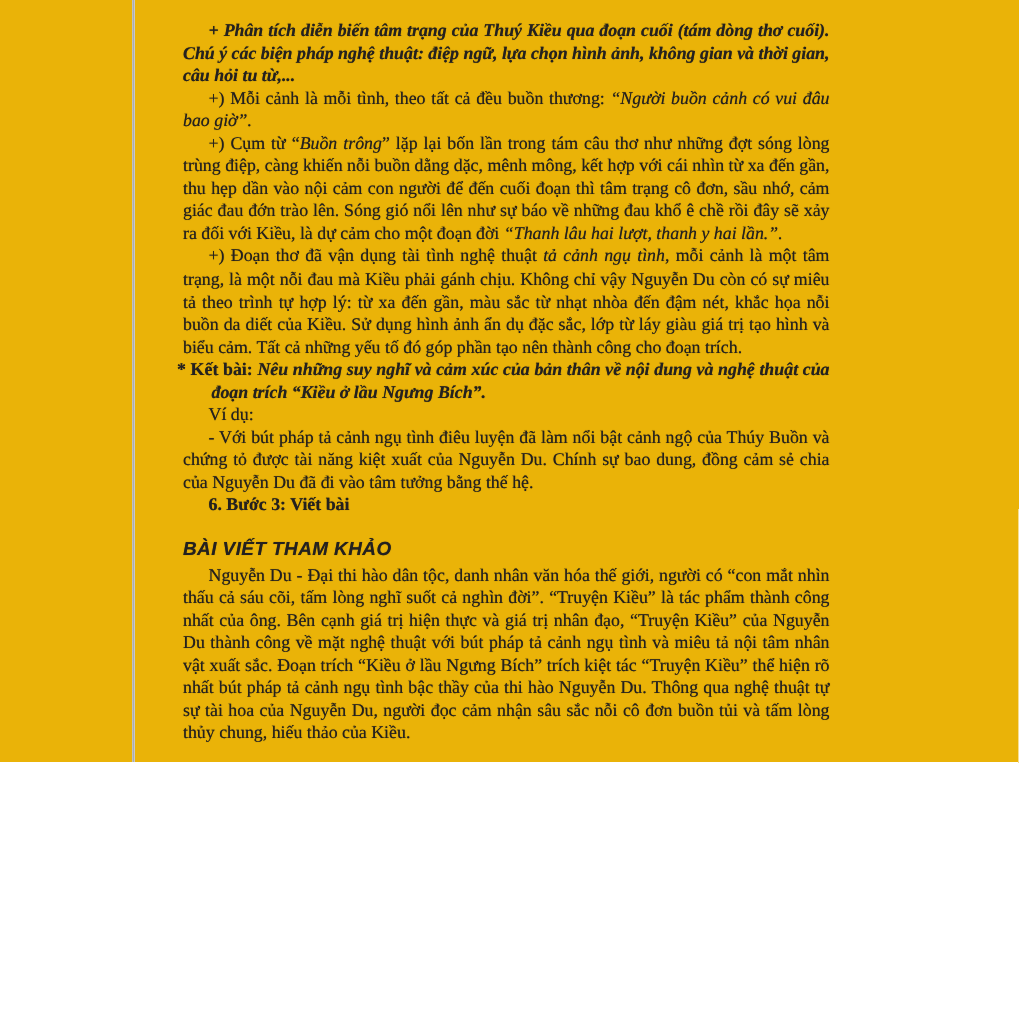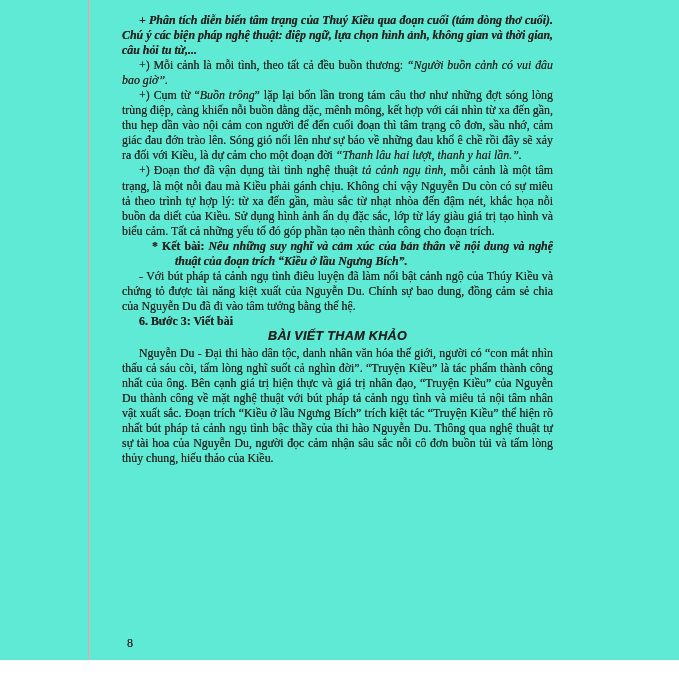--- a/index.html
+++ b/index.html
@@ -1,57 +1,58 @@
 <!DOCTYPE html>
 <html><head>
 <meta charset="utf-8">
 <style>
   html,body{margin:0;padding:0;background:#ffffff;}
   #screen{
-    position:relative;width:679px;height:660px;background:#5eead4;overflow:hidden;
+    position:relative;width:679px;height:508px;background:#eab308;overflow:hidden;
     font-family:"Liberation Serif", serif;
   }
   .scan-rule{
     position:absolute;left:88px;top:0;width:2px;height:679px;
     background:linear-gradient(to right,#cfcfcf,#a8a8a8 45%,#d6d6d6);
   }
   .text-block{
     position:absolute;left:122px;top:13px;width:431px;
     font-size:11.9px;line-height:15.05px;color:#24211f;
     text-align:justify;
     text-shadow:0 0 0.5px rgba(36,33,31,0.75);
   }
   .text-block p{margin:0;padding:0;}
   p.indent-first{text-indent:17px;}
-  p.indent-hanging{padding-left:19px;text-indent:-23px;margin-left:34px;}
+  p.indent-hanging{padding-left:19px;text-indent:-23px;}
   p.heading{
     font-family:"Liberation Sans", sans-serif;
     font-weight:bold;font-style:italic;
-    text-align:center;text-indent:0;
+    text-indent:0;
     font-size:12.6px;letter-spacing:0.3px;
-    margin:0 0 2px 0;
+    margin:15px 0 2px 0;
   }
   .b{font-weight:bold;}
   .i{font-style:italic;}
   .page-number{
     position:absolute;left:127px;top:636px;
     font-size:12px;color:#2a2725;
     text-shadow:0 0 0.5px rgba(36,33,31,0.7);
   }
 </style>
 </head>
 <body>
 
 <div id="screen">
   <div class="scan-rule"></div>
   <div class="text-block">
       <p class="indent-first"><span class="b i">+ Phân tích diễn biến tâm trạng của Thuý Kiều qua đoạn cuối (tám dòng thơ cuối). Chú ý các biện pháp nghệ thuật: điệp ngữ, lựa chọn hình ảnh, không gian và thời gian, câu hỏi tu từ,...</span></p>
       <p class="indent-first"><span>+) Mỗi cảnh là mỗi tình, theo tất cả đều buồn thương: </span><span class="i">“Người buồn cảnh có vui đâu bao giờ”.</span></p>
       <p class="indent-first"><span>+) Cụm từ “</span><span class="i">Buồn trông</span><span>” lặp lại bốn lần trong tám câu thơ như những đợt sóng lòng trùng điệp, càng khiến nỗi buồn dằng dặc, mênh mông, kết hợp với cái nhìn từ xa đến gần, thu hẹp dần vào nội cảm con người để đến cuối đoạn thì tâm trạng cô đơn, sầu nhớ, cảm giác đau đớn trào lên. Sóng gió nổi lên như sự báo về những đau khổ ê chề rồi đây sẽ xảy ra đối với Kiều, là dự cảm cho một đoạn đời </span><span class="i">“Thanh lâu hai lượt, thanh y hai lần.”.</span></p>
       <p class="indent-first"><span>+) Đoạn thơ đã vận dụng tài tình nghệ thuật </span><span class="i">tả cảnh ngụ tình</span><span>, mỗi cảnh là một tâm trạng, là một nỗi đau mà Kiều phải gánh chịu. Không chỉ vậy Nguyễn Du còn có sự miêu tả theo trình tự hợp lý: từ xa đến gần, màu sắc từ nhạt nhòa đến đậm nét, khắc họa nỗi buồn da diết của Kiều. Sử dụng hình ảnh ẩn dụ đặc sắc, lớp từ láy giàu giá trị tạo hình và biểu cảm. Tất cả những yếu tố đó góp phần tạo nên thành công cho đoạn trích.</span></p>
       <p class="indent-hanging"><span class="b">* Kết bài: </span><span class="b i">Nêu những suy nghĩ và cảm xúc của bản thân về nội dung và nghệ thuật của đoạn trích “Kiều ở lầu Ngưng Bích”.</span></p>
-      <p class="indent-first"><span>- Với bút pháp tả cảnh ngụ tình điêu luyện đã làm nổi bật cảnh ngộ của Thúy Kiều và chứng tỏ được tài năng kiệt xuất của Nguyễn Du. Chính sự bao dung, đồng cảm sẻ chia của Nguyễn Du đã đi vào tâm tưởng bằng thế hệ.</span></p>
+      <p class="indent-first"><span>Ví dụ:</span></p>
+      <p class="indent-first"><span>- Với bút pháp tả cảnh ngụ tình điêu luyện đã làm nổi bật cảnh ngộ của Thúy Buồn và chứng tỏ được tài năng kiệt xuất của Nguyễn Du. Chính sự bao dung, đồng cảm sẻ chia của Nguyễn Du đã đi vào tâm tưởng bằng thế hệ.</span></p>
       <p class="indent-first"><span class="b">6. Bước 3: Viết bài</span></p>
       <p class="heading"><span class="b i">BÀI VIẾT THAM KHẢO</span></p>
       <p class="indent-first"><span>Nguyễn Du - Đại thi hào dân tộc, danh nhân văn hóa thế giới, người có “con mắt nhìn thấu cả sáu cõi, tấm lòng nghĩ suốt cả nghìn đời”. “Truyện Kiều” là tác phẩm thành công nhất của ông. Bên cạnh giá trị hiện thực và giá trị nhân đạo, “Truyện Kiều” của Nguyễn Du thành công về mặt nghệ thuật với bút pháp tả cảnh ngụ tình và miêu tả nội tâm nhân vật xuất sắc. Đoạn trích “Kiều ở lầu Ngưng Bích” trích kiệt tác “Truyện Kiều” thể hiện rõ nhất bút pháp tả cảnh ngụ tình bậc thầy của thi hào Nguyễn Du. Thông qua nghệ thuật tự sự tài hoa của Nguyễn Du, người đọc cảm nhận sâu sắc nỗi cô đơn buồn tủi và tấm lòng thủy chung, hiếu thảo của Kiều.</span></p>
     </div>
   <div class="page-number">8</div>
 </div>
 
 </body></html>

